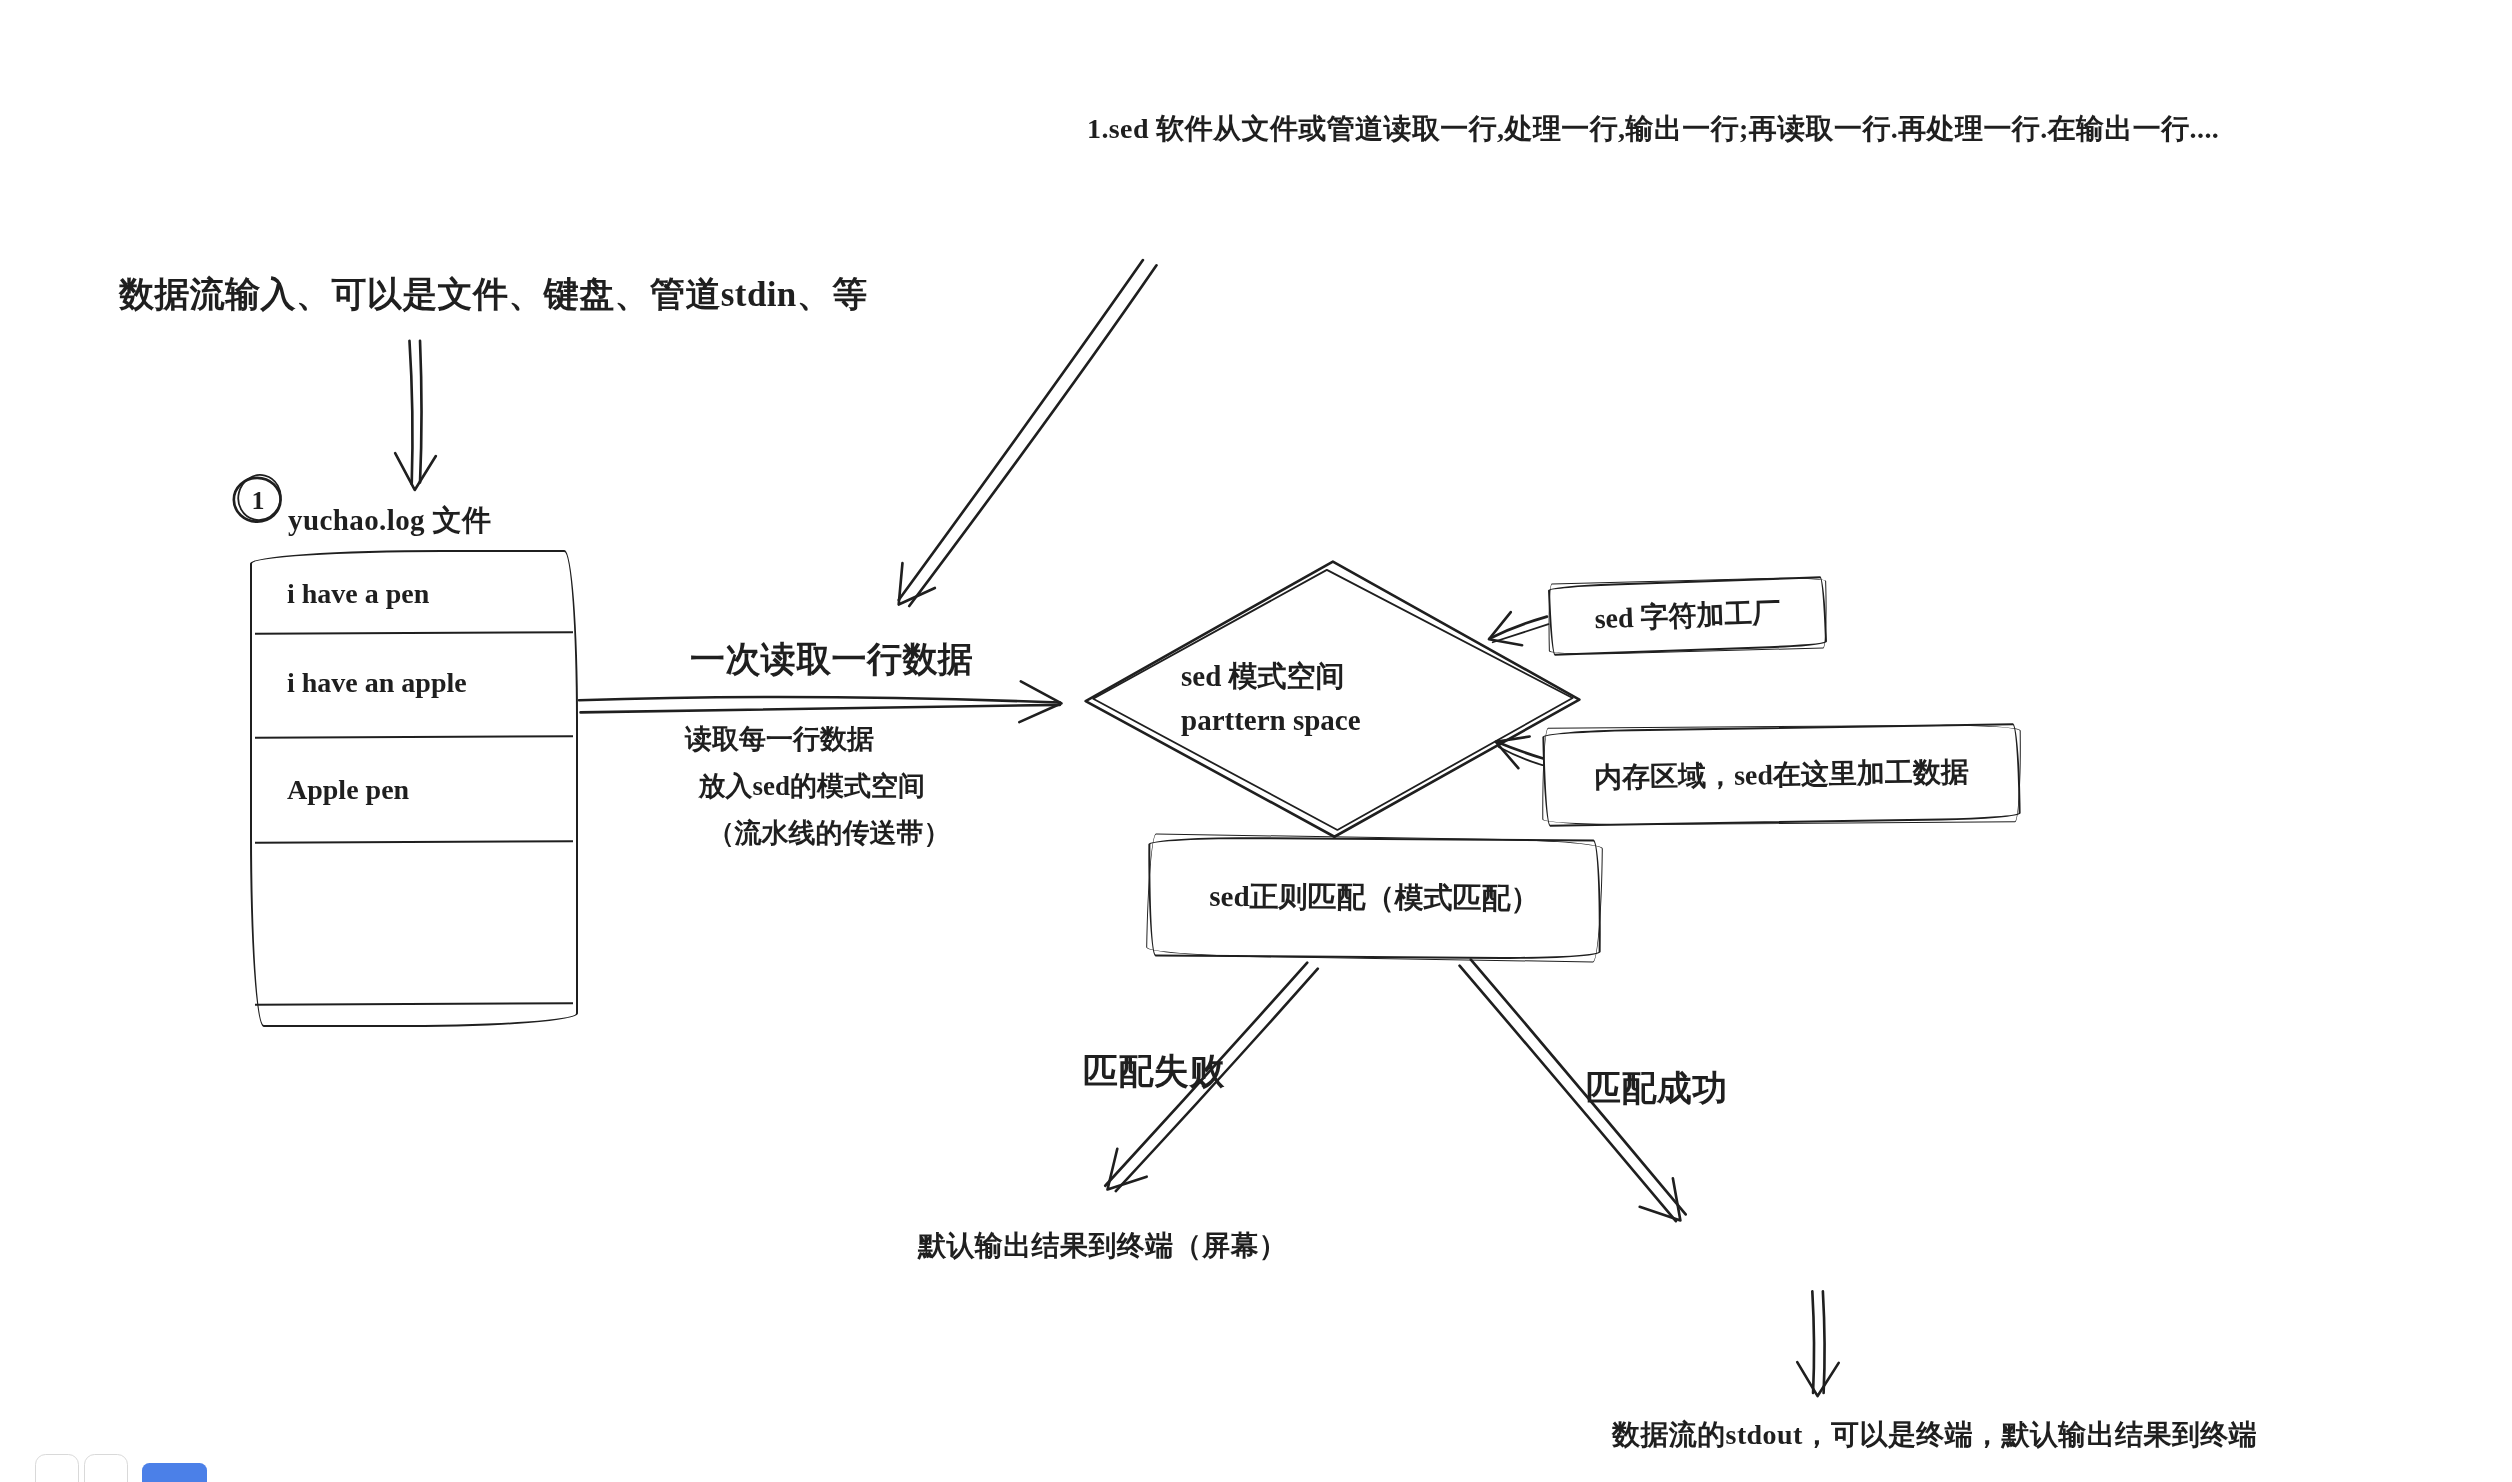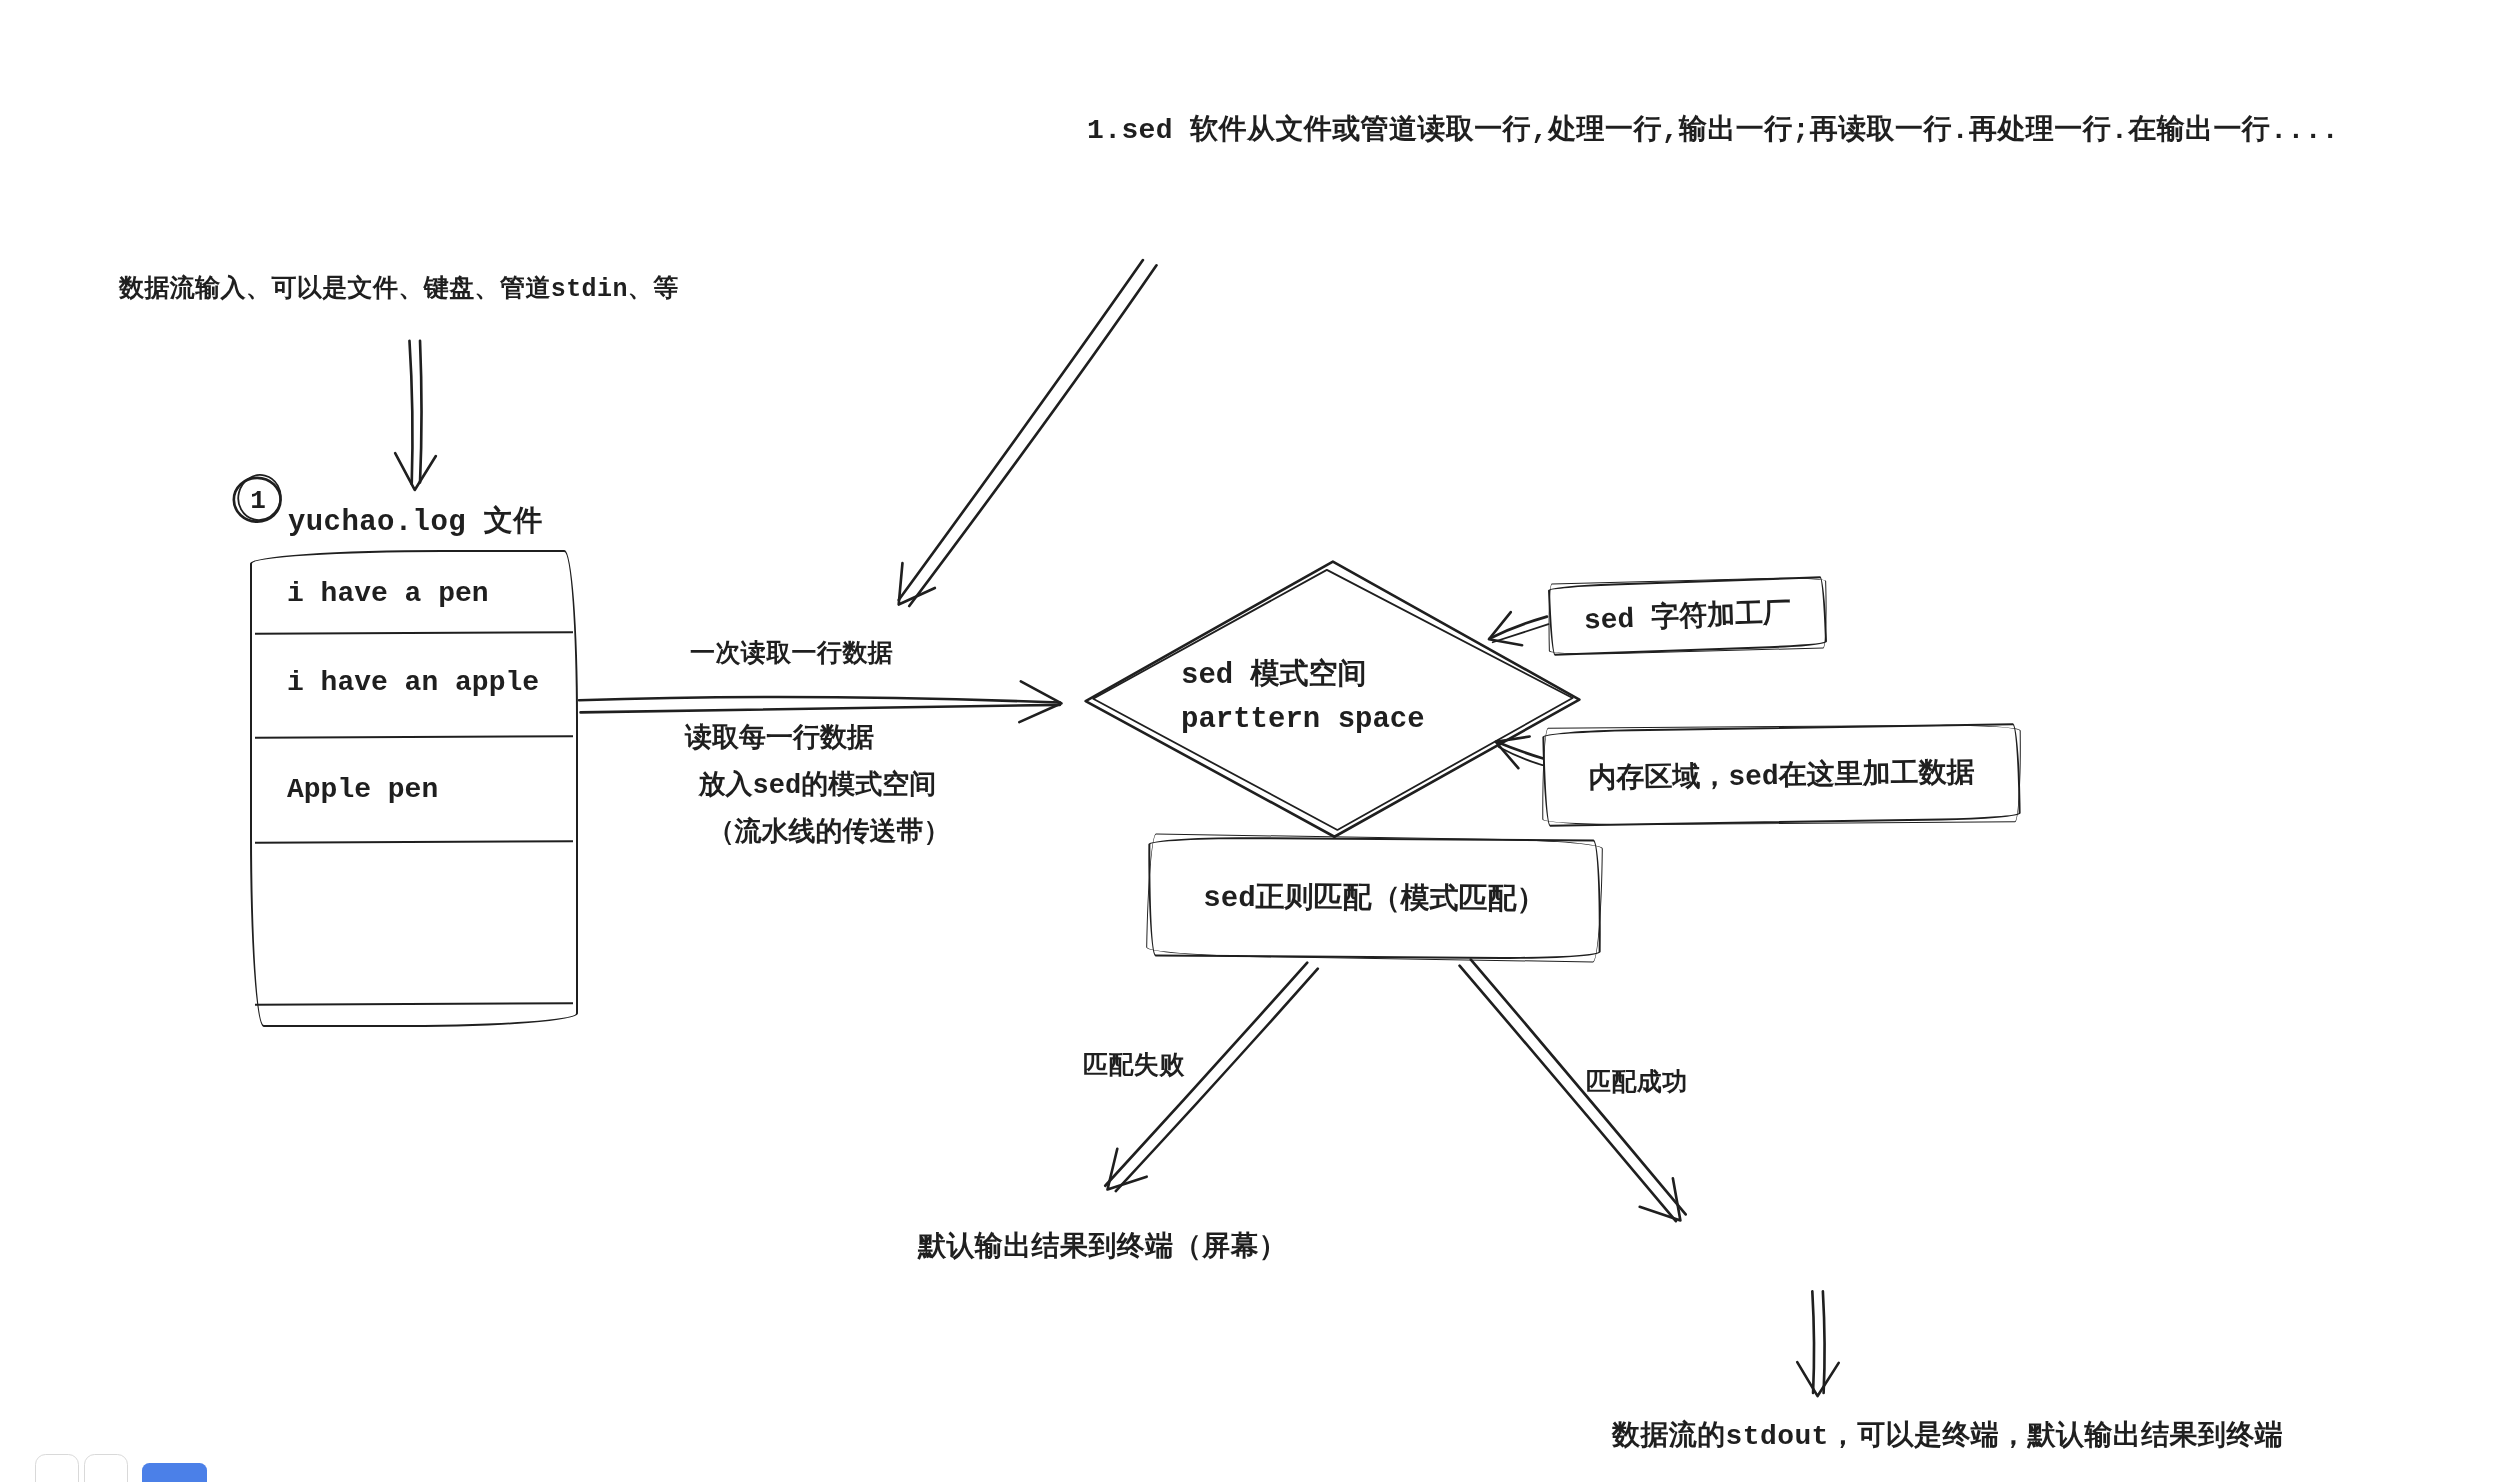--- a/index.html
+++ b/index.html
@@ -1,24 +1,24 @@
 <!DOCTYPE html>
 <html style="font-size:12px"><head>
 <meta charset="utf-8">
 <style>
   html,body{margin:0;padding:0;background:#ffffff;}
   .canvas{
     position:relative;width:2441px;height:1482px;overflow:hidden;background:#ffffff;
-    font-family:Liberation Mono, monospace;
+    font-family:Liberation Serif, serif;
     color:#1f1f1f;
   }
   .layer{position:absolute;left:0;top:0;}
   .stroke{stroke:#1f1f1f;stroke-width:3.5;fill:none;stroke-linecap:round;stroke-linejoin:round;}
   .stroke2{stroke:#1f1f1f;stroke-width:2.4;fill:none;stroke-linecap:round;stroke-linejoin:round;}
-  .txt{position:absolute;white-space:nowrap;font-size:25px;font-weight:600;letter-spacing:0.4px;}
+  .txt{position:absolute;white-space:nowrap;font-size:35px;font-weight:600;letter-spacing:0.4px;}
   .b{font-weight:700;}
   .sketchbox{
     position:absolute;border:2.6px solid #1f1f1f;background:transparent;
     border-radius:192px 13.6px 170px 13.6px/13.6px 170px 13.6px 192px;
   }
   .double::after{
     content:"";position:absolute;inset:-3px;border:1.7px solid #1f1f1f;pointer-events:none;
     border-radius:13.6px 170px 13.6px 192px/192px 13.6px 170px 13.6px;transform:rotate(.5deg);
   }
   .boxlabel{position:absolute;inset:0;display:flex;align-items:center;justify-content:center;font-weight:700;white-space:nowrap;}

